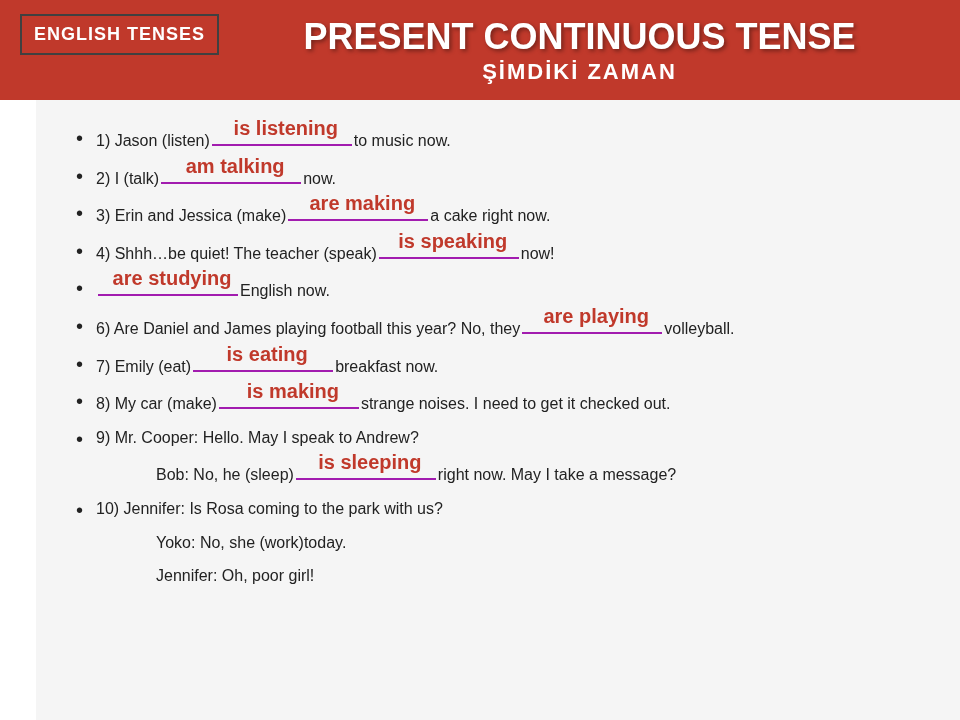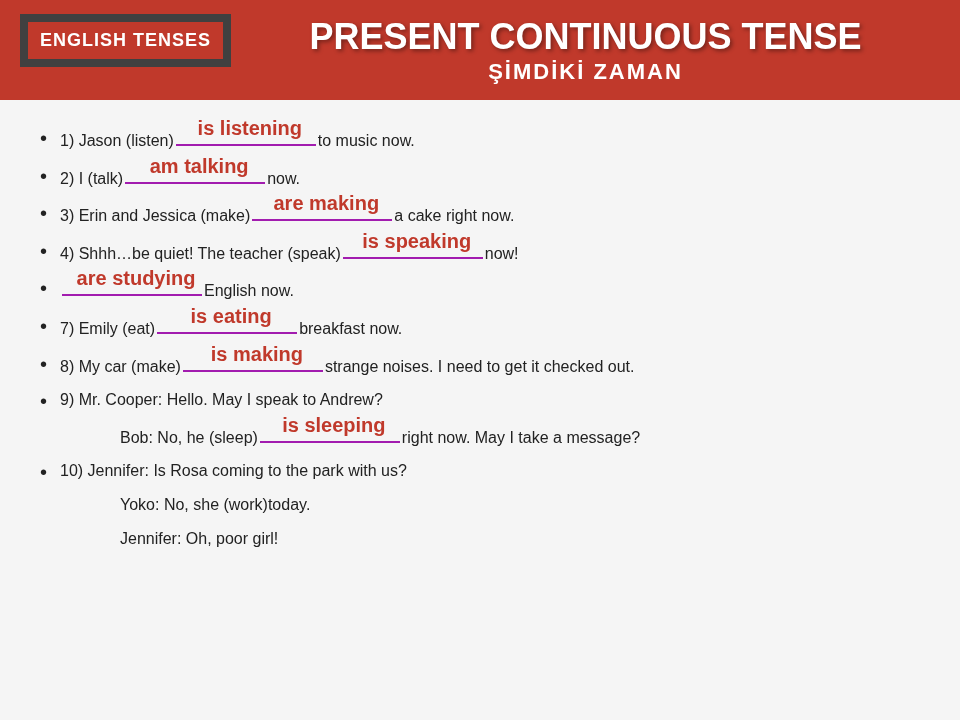--- a/index.html
+++ b/index.html
@@ -20,21 +20,21 @@
       background: #c0392b;
       display: flex;
       align-items: center;
       padding: 10px 20px;
       min-height: 100px;
       position: relative;
     }
 
     .english-tenses-box {
       background: #c0392b;
-      border: 8px solid #404040;
+      border: 2px solid #404040;
       color: #fff;
       font-weight: bold;
       font-size: 18px;
       padding: 8px 12px;
       letter-spacing: 1px;
       white-space: nowrap;
       align-self: flex-start;
       margin-top: 4px;
     }
 
@@ -55,20 +55,21 @@
       color: #fff;
       font-size: 22px;
       font-weight: bold;
       letter-spacing: 2px;
     }
 
     .content {
       padding: 20px 46px 15px 40px;
       background: #f5f5f5;
       height: calc(720px - 100px);
+      margin-left: 36px;
     }
 
     ul {
       list-style: none;
       padding: 0;
     }
 
     li {
       padding: 4px 0 4px 0;
       font-size: 16px;
@@ -165,20 +166,27 @@
         </span>
         <span> now!</span>
       </li>
       <li>
         <span class="blank">
           <span class="answer">are studying</span>
         </span>
         <span> English now.</span>
       </li>
       <li>
+        <span>6) Are Daniel and James playing football this year? No, they </span>
+        <span class="blank">
+          <span class="answer">are playing</span>
+        </span>
+        <span> volleyball.</span>
+      </li>
+      <li>
         <span>7) Emily (eat) </span>
         <span class="blank">
           <span class="answer">is eating</span>
         </span>
         <span> breakfast now.</span>
       </li>
       <li>
         <span>8) My car (make) </span>
         <span class="blank">
           <span class="answer">is making</span>

